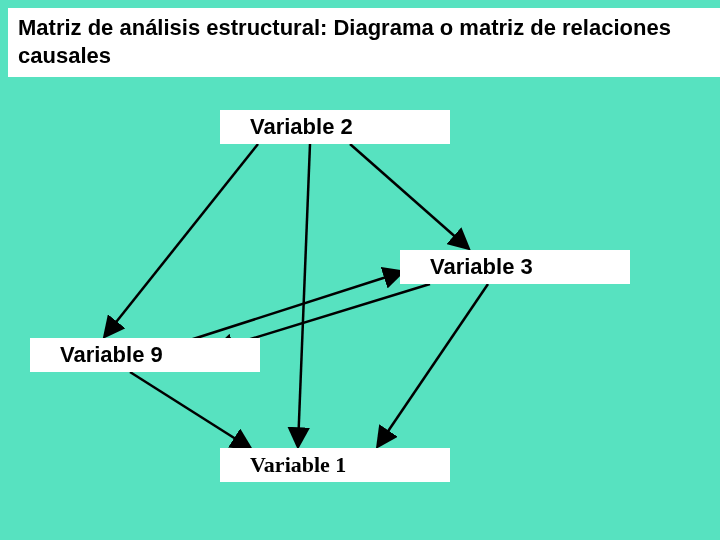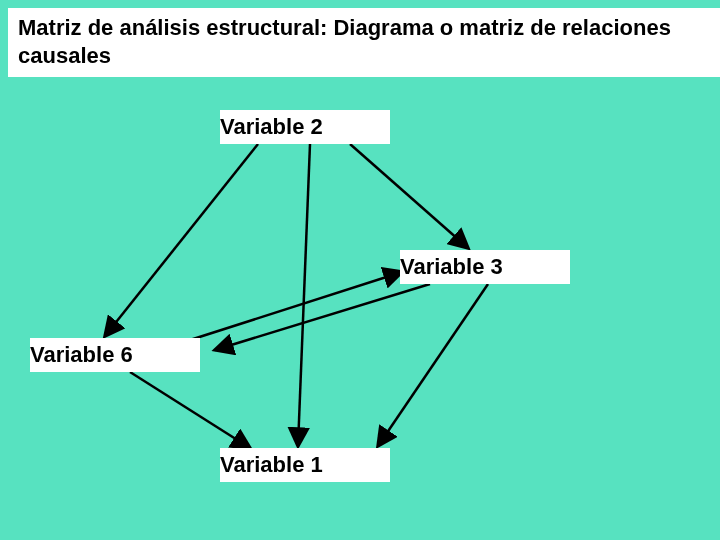--- a/index.html
+++ b/index.html
@@ -27,27 +27,27 @@
     font-weight: bold;
     color: #000;
     line-height: 1.25;
   }
   .node {
     position: absolute;
     background: #ffffff;
     font-size: 22px;
     font-weight: bold;
     color: #000;
-    padding: 4px 0;
+    padding: 4px 30px;
     white-space: nowrap;
   }
   #n2 { left: 220px; top: 110px; width: 170px; }
   #n4 { left: 400px; top: 250px; width: 170px; }
   #n3 { left: 30px;  top: 338px; width: 170px; }
-  #n1 { left: 220px; top: 448px; width: 170px; }
+  #n1 { left: 220px; top: 448px; width: 170px; font-family: Liberation Serif, serif; }
   svg.arrows {
     position: absolute;
     left: 0; top: 0;
     width: 720px;
     height: 540px;
     pointer-events: none;
   }
 </style>
 </head>
 <body>
@@ -73,16 +73,16 @@
 
     <line x1="488" y1="284" x2="378" y2="446" stroke="#000" stroke-width="2.5" marker-end="url(#ah)"></line>
 
     <line x1="190" y1="340" x2="402" y2="272" stroke="#000" stroke-width="2.5" marker-end="url(#ah)"></line>
 
     <line x1="130" y1="372" x2="250" y2="448" stroke="#000" stroke-width="2.5" marker-end="url(#ah)"></line>
   </svg>
 
   <div id="n2" class="node">Variable 2</div>
   <div id="n4" class="node">Variable 3</div>
-  <div id="n3" class="node">Variable 6</div>
+  <div id="n3" class="node">Variable 9</div>
   <div id="n1" class="node">Variable 1</div>
 
 </div>
 
 </body></html>

